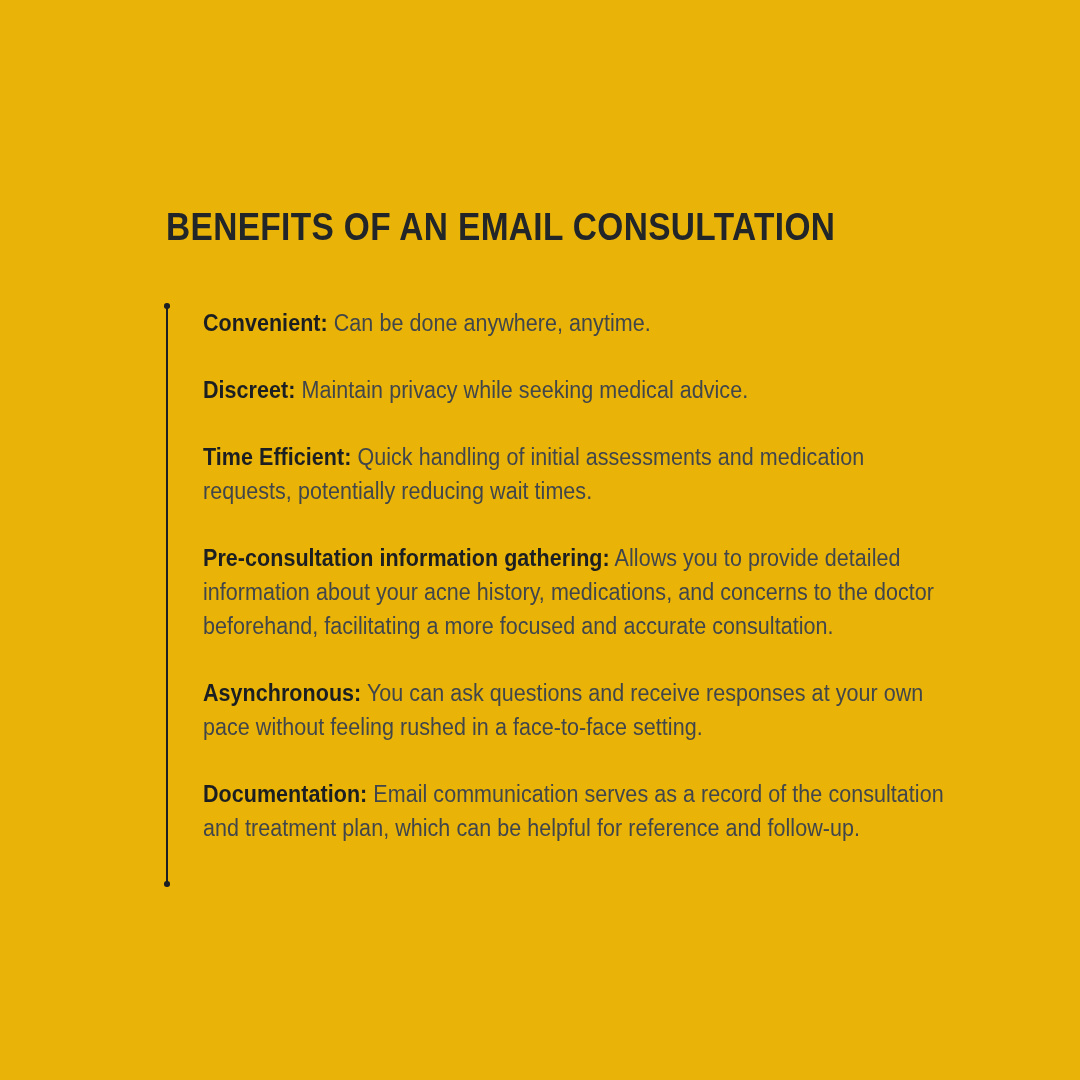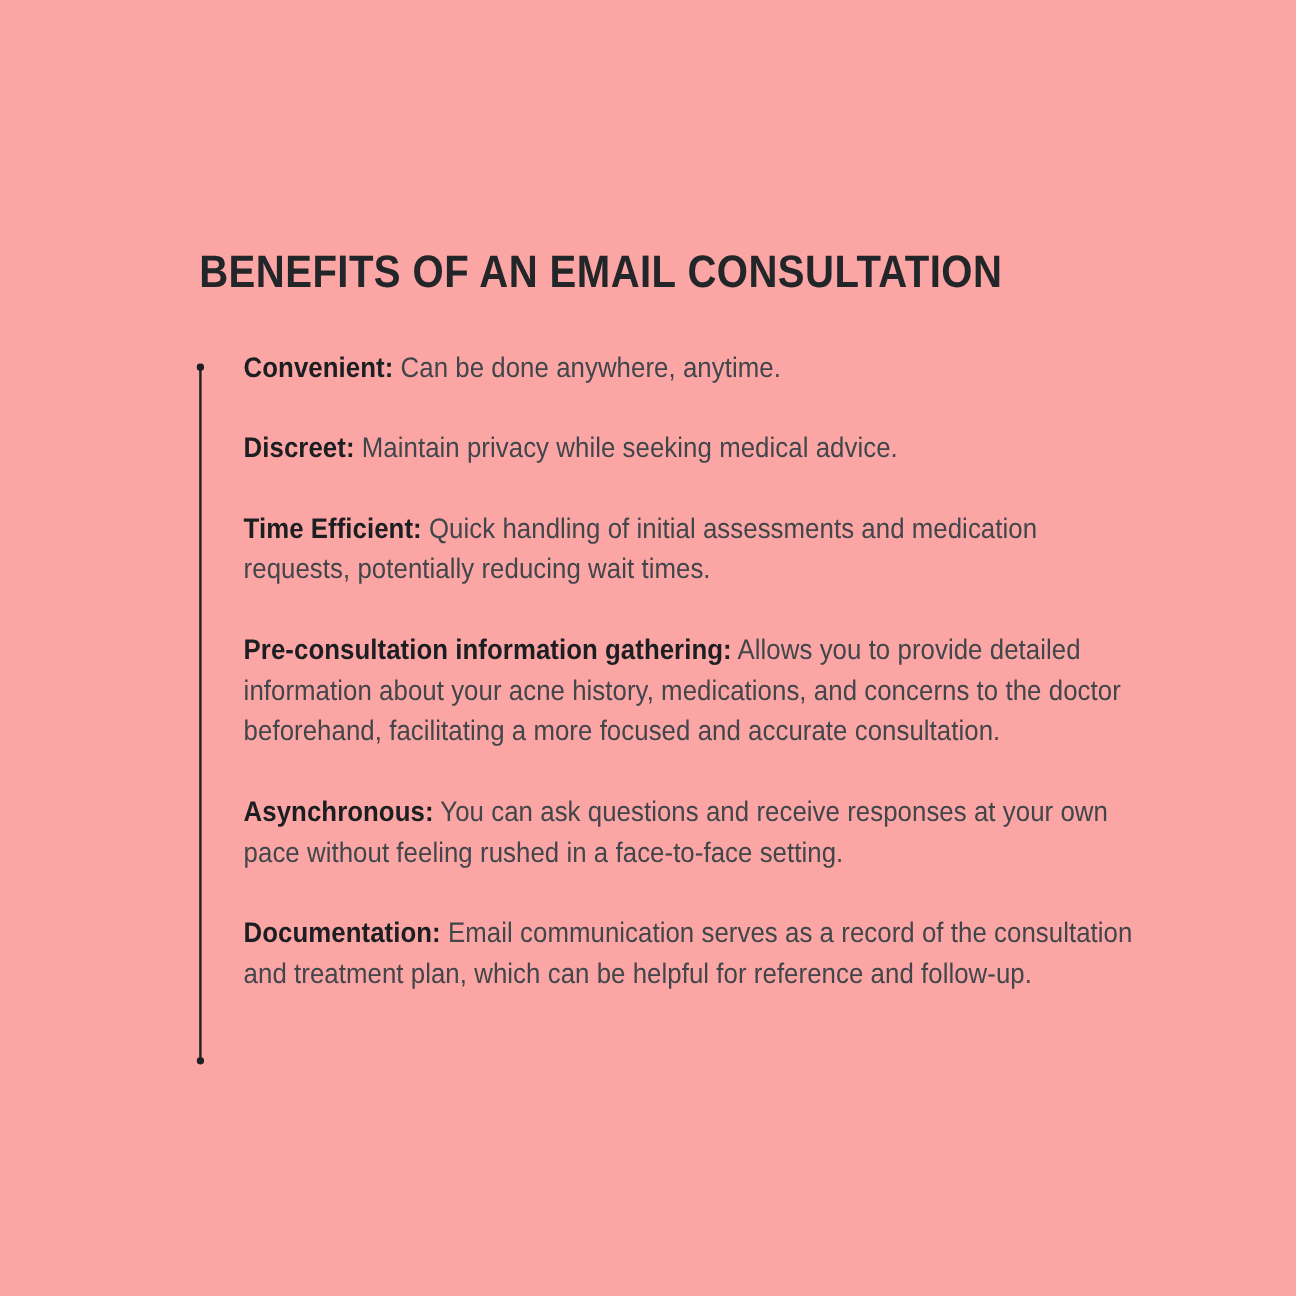--- a/index.html
+++ b/index.html
@@ -11,21 +11,21 @@
     height: 1080px;
     background: #d7dae3;
     font-family: "Liberation Sans", "DejaVu Sans", sans-serif;
     overflow: hidden;
     position: relative;
   }
 
   .slide {
     position: absolute;
     inset: 0;
-    background: #fca5a5;
+    background: #eab308;
   }
 
   
   .title {
     position: absolute;
     left: 166px;
     top: 183px;
     font-size: 38px;
     font-weight: 700;
     letter-spacing: 0.4px;
@@ -61,21 +61,21 @@
     border-radius: 50%;
     background: #1d2023;
   }
   .accent-dot.top { top: 0px; }
   .accent-dot.bottom { top: 578px; }
 
   
   .benefits {
     position: absolute;
     left: 203px;
-    top: 289px;
+    top: 306px;
     width: 748px;
   }
 
   .benefit {
     font-size: 23.5px;
     line-height: 34px;
     color: #41464b;
     margin: 0 0 33px 0;
     transform: scaleX(0.915);
     transform-origin: left top;

